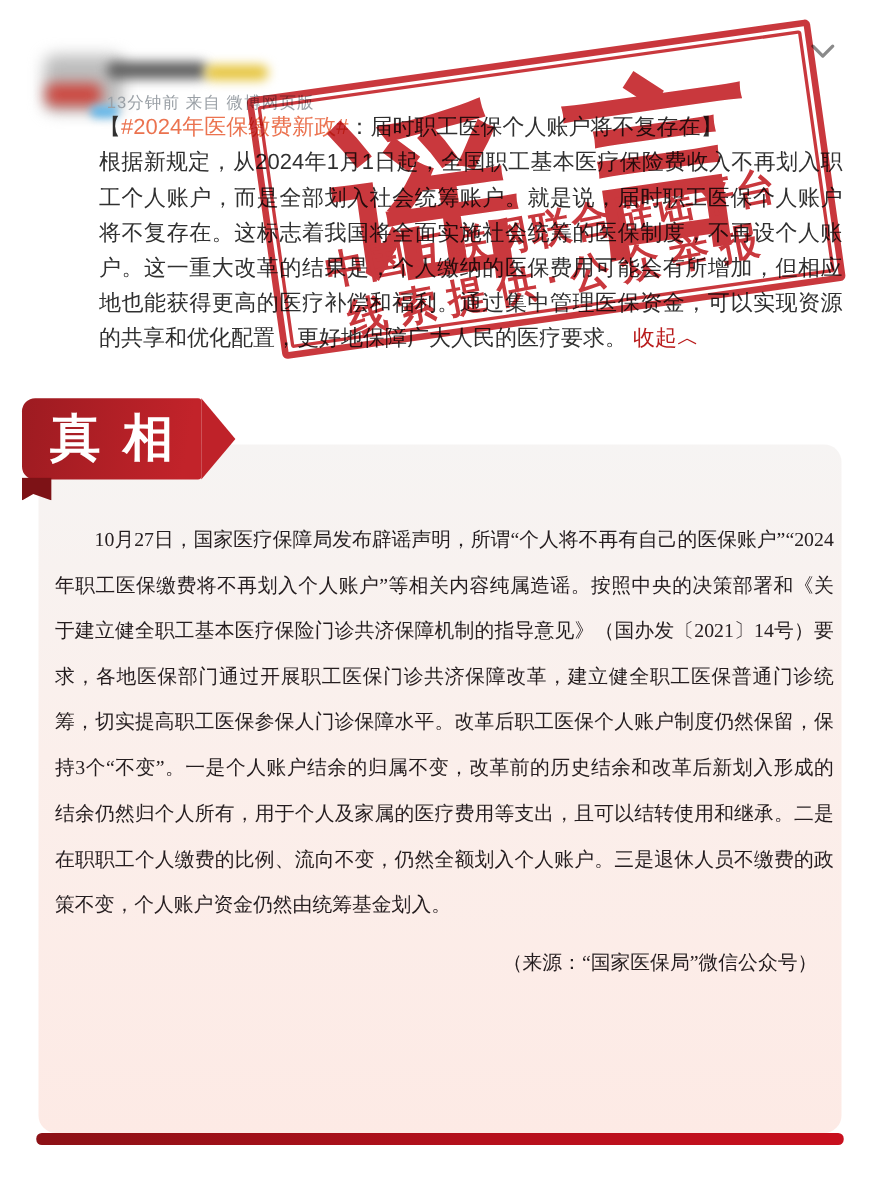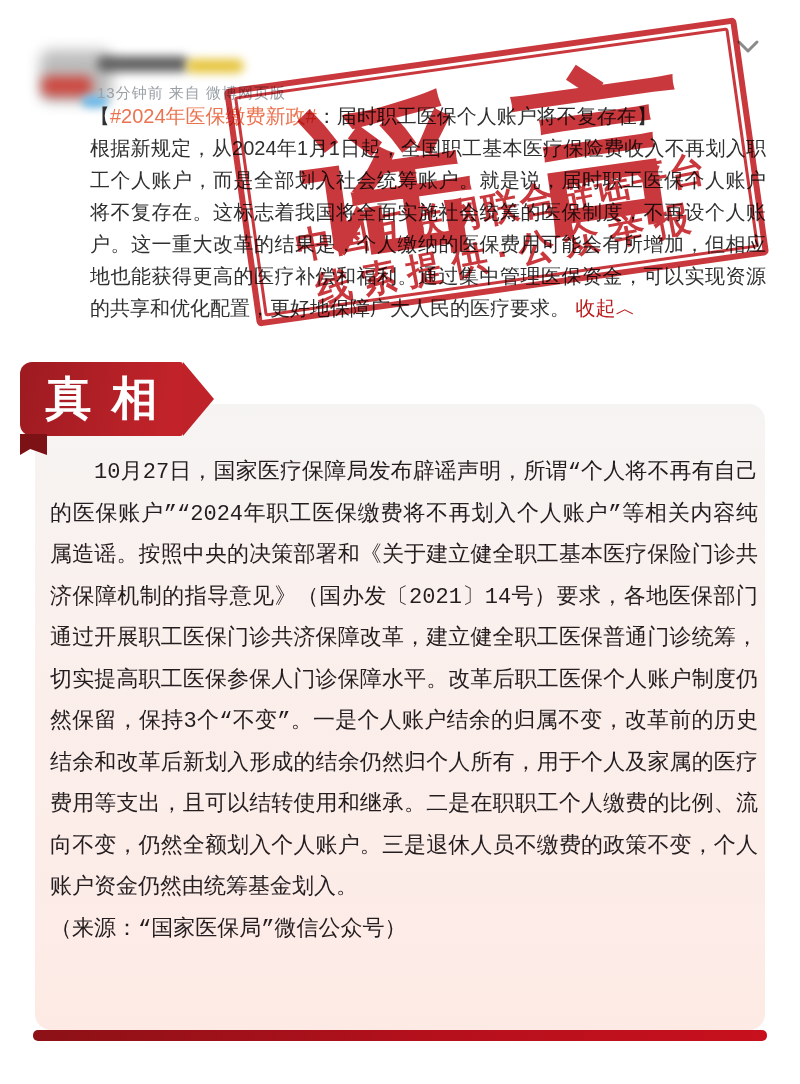--- a/index.html
+++ b/index.html
@@ -32,24 +32,24 @@
   .ribbon{position:absolute;left:20px;top:362px;width:163px;height:74px;
           background:linear-gradient(100deg,#9d1b21,#c2232a 90%);
           border-radius:12px 3px 3px 12px;display:flex;align-items:center;justify-content:center;}
   .ribbon-arrow{position:absolute;left:183px;top:362px;width:0;height:0;
                 border-top:37px solid transparent;border-bottom:37px solid transparent;
                 border-left:31px solid #bf2229;}
   .ribbon-fold{position:absolute;left:20px;top:434px;width:27px;height:21px;background:#7d1216;
                clip-path:polygon(0 0,100% 0,100% 100%,38% 72%,0 100%);}
   .ribbon-text{color:#ffffff;font-family:"Liberation Serif",serif;font-weight:900;font-size:46px;
                letter-spacing:20px;padding-left:20px;white-space:nowrap;}
-  .truth-body{position:absolute;left:50px;top:452px;width:708px;
-              font-family:Liberation Mono, monospace;color:#241d1f;font-size:22px;line-height:41.5px;}
+  .truth-body{position:absolute;left:50px;top:470px;width:708px;
+              font-family:Liberation Serif, serif;color:#241d1f;font-size:18px;line-height:41.5px;}
   .truth-para{margin:0;text-indent:2em;text-align:justify;}
-  .truth-source{margin:0;padding-right:4px;}
+  .truth-source{margin:11px;text-align:right;padding-right:4px;}
 </style>
 </head>
 <body>
 
 <div class="canvas">
 
   <svg class="chevron-top" viewBox="0 0 24 18">
     <polyline points="3,4 12,13 21,4" fill="none" stroke="#8a8a8a" stroke-width="3" stroke-linecap="round" stroke-linejoin="round"></polyline>
   </svg>
 

